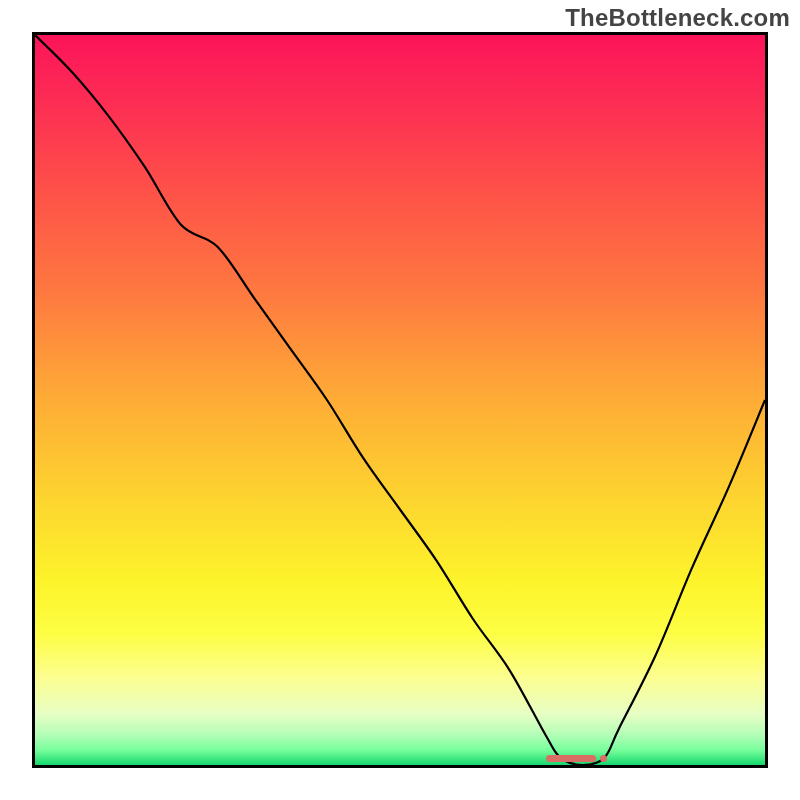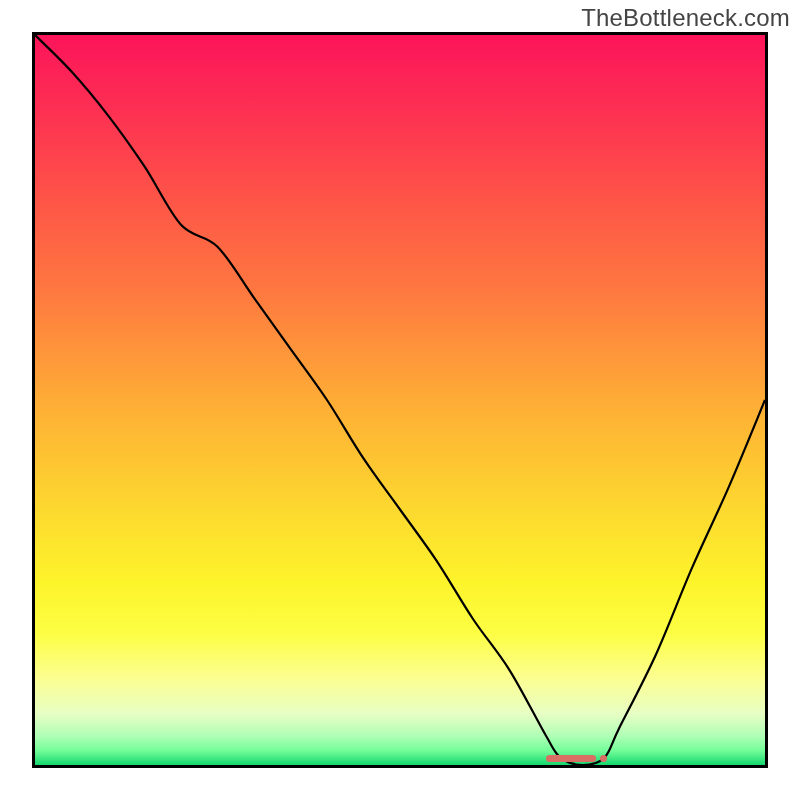--- a/index.html
+++ b/index.html
@@ -13,21 +13,21 @@
   .wrapper {
     position: relative;
     width: 800px;
     height: 800px;
   }
   .watermark {
     position: absolute;
     top: 4px;
     right: 10px;
     font-size: 24px;
-    font-weight: normal;
+    font-weight: bold;
     color: #444;
     z-index: 10;
     letter-spacing: 0.2px;
   }
   .plot-outer {
     position: absolute;
     left: 32px;
     top: 32px;
     width: 736px;
     height: 736px;

